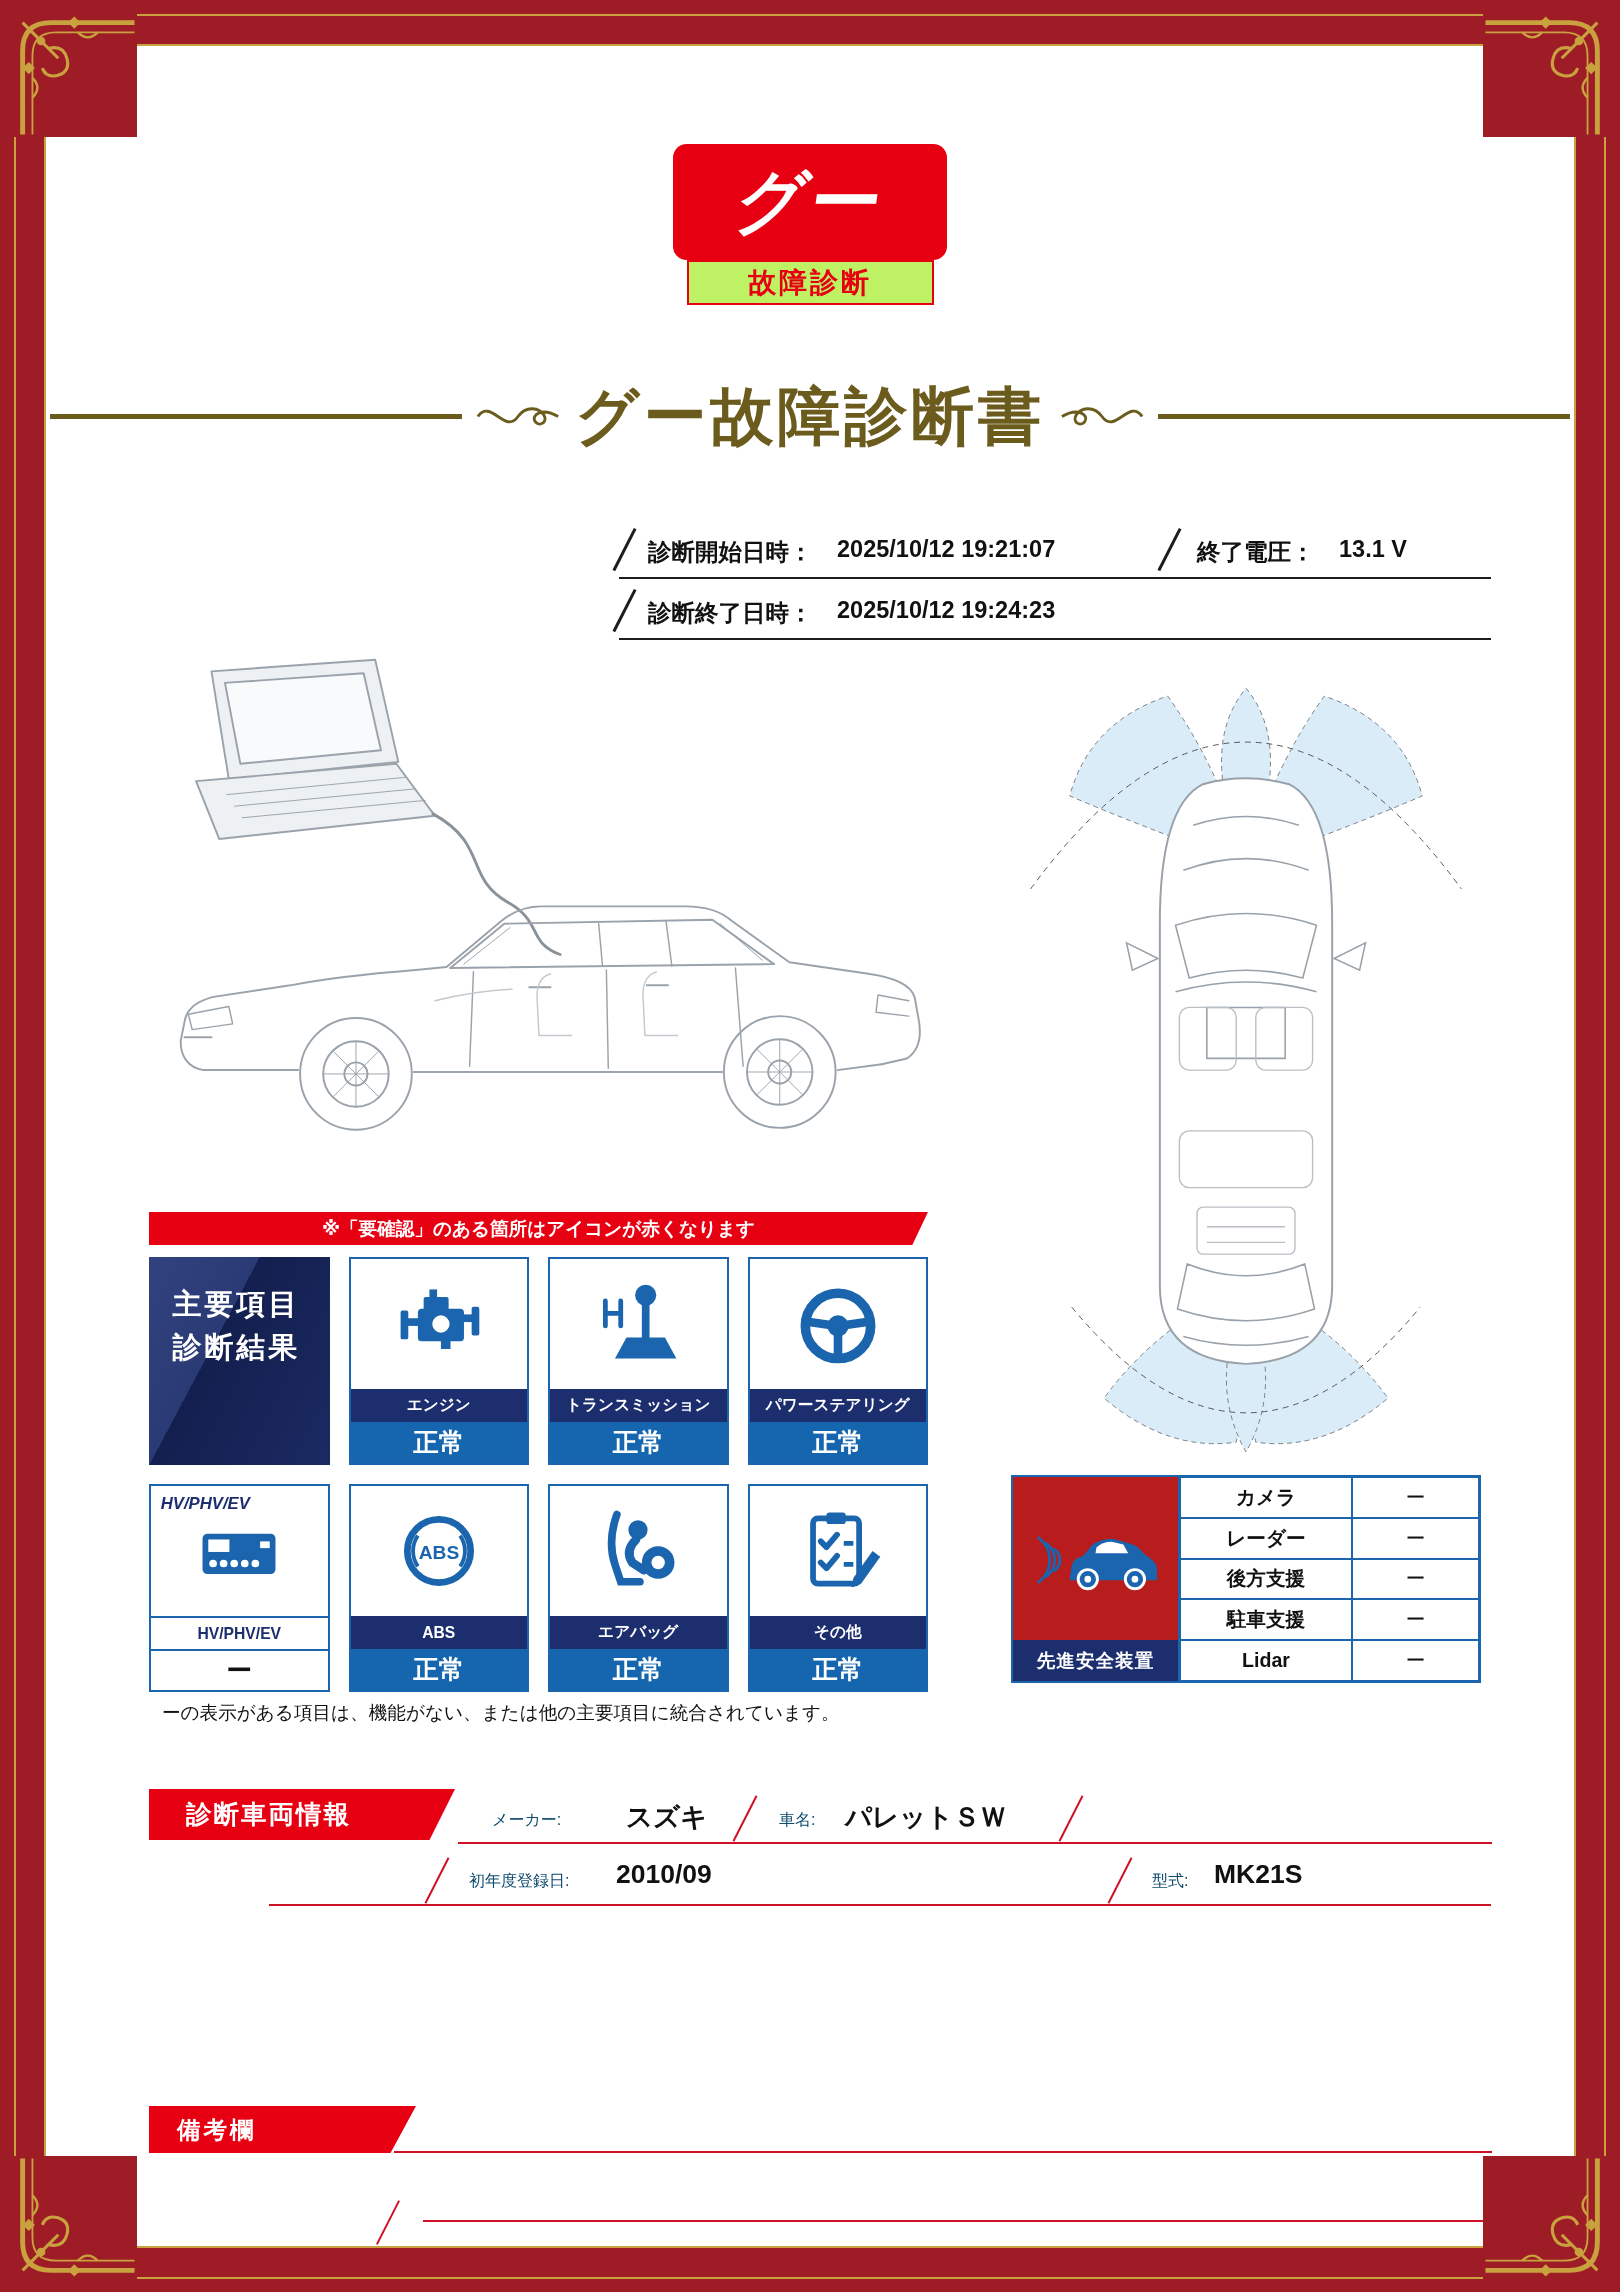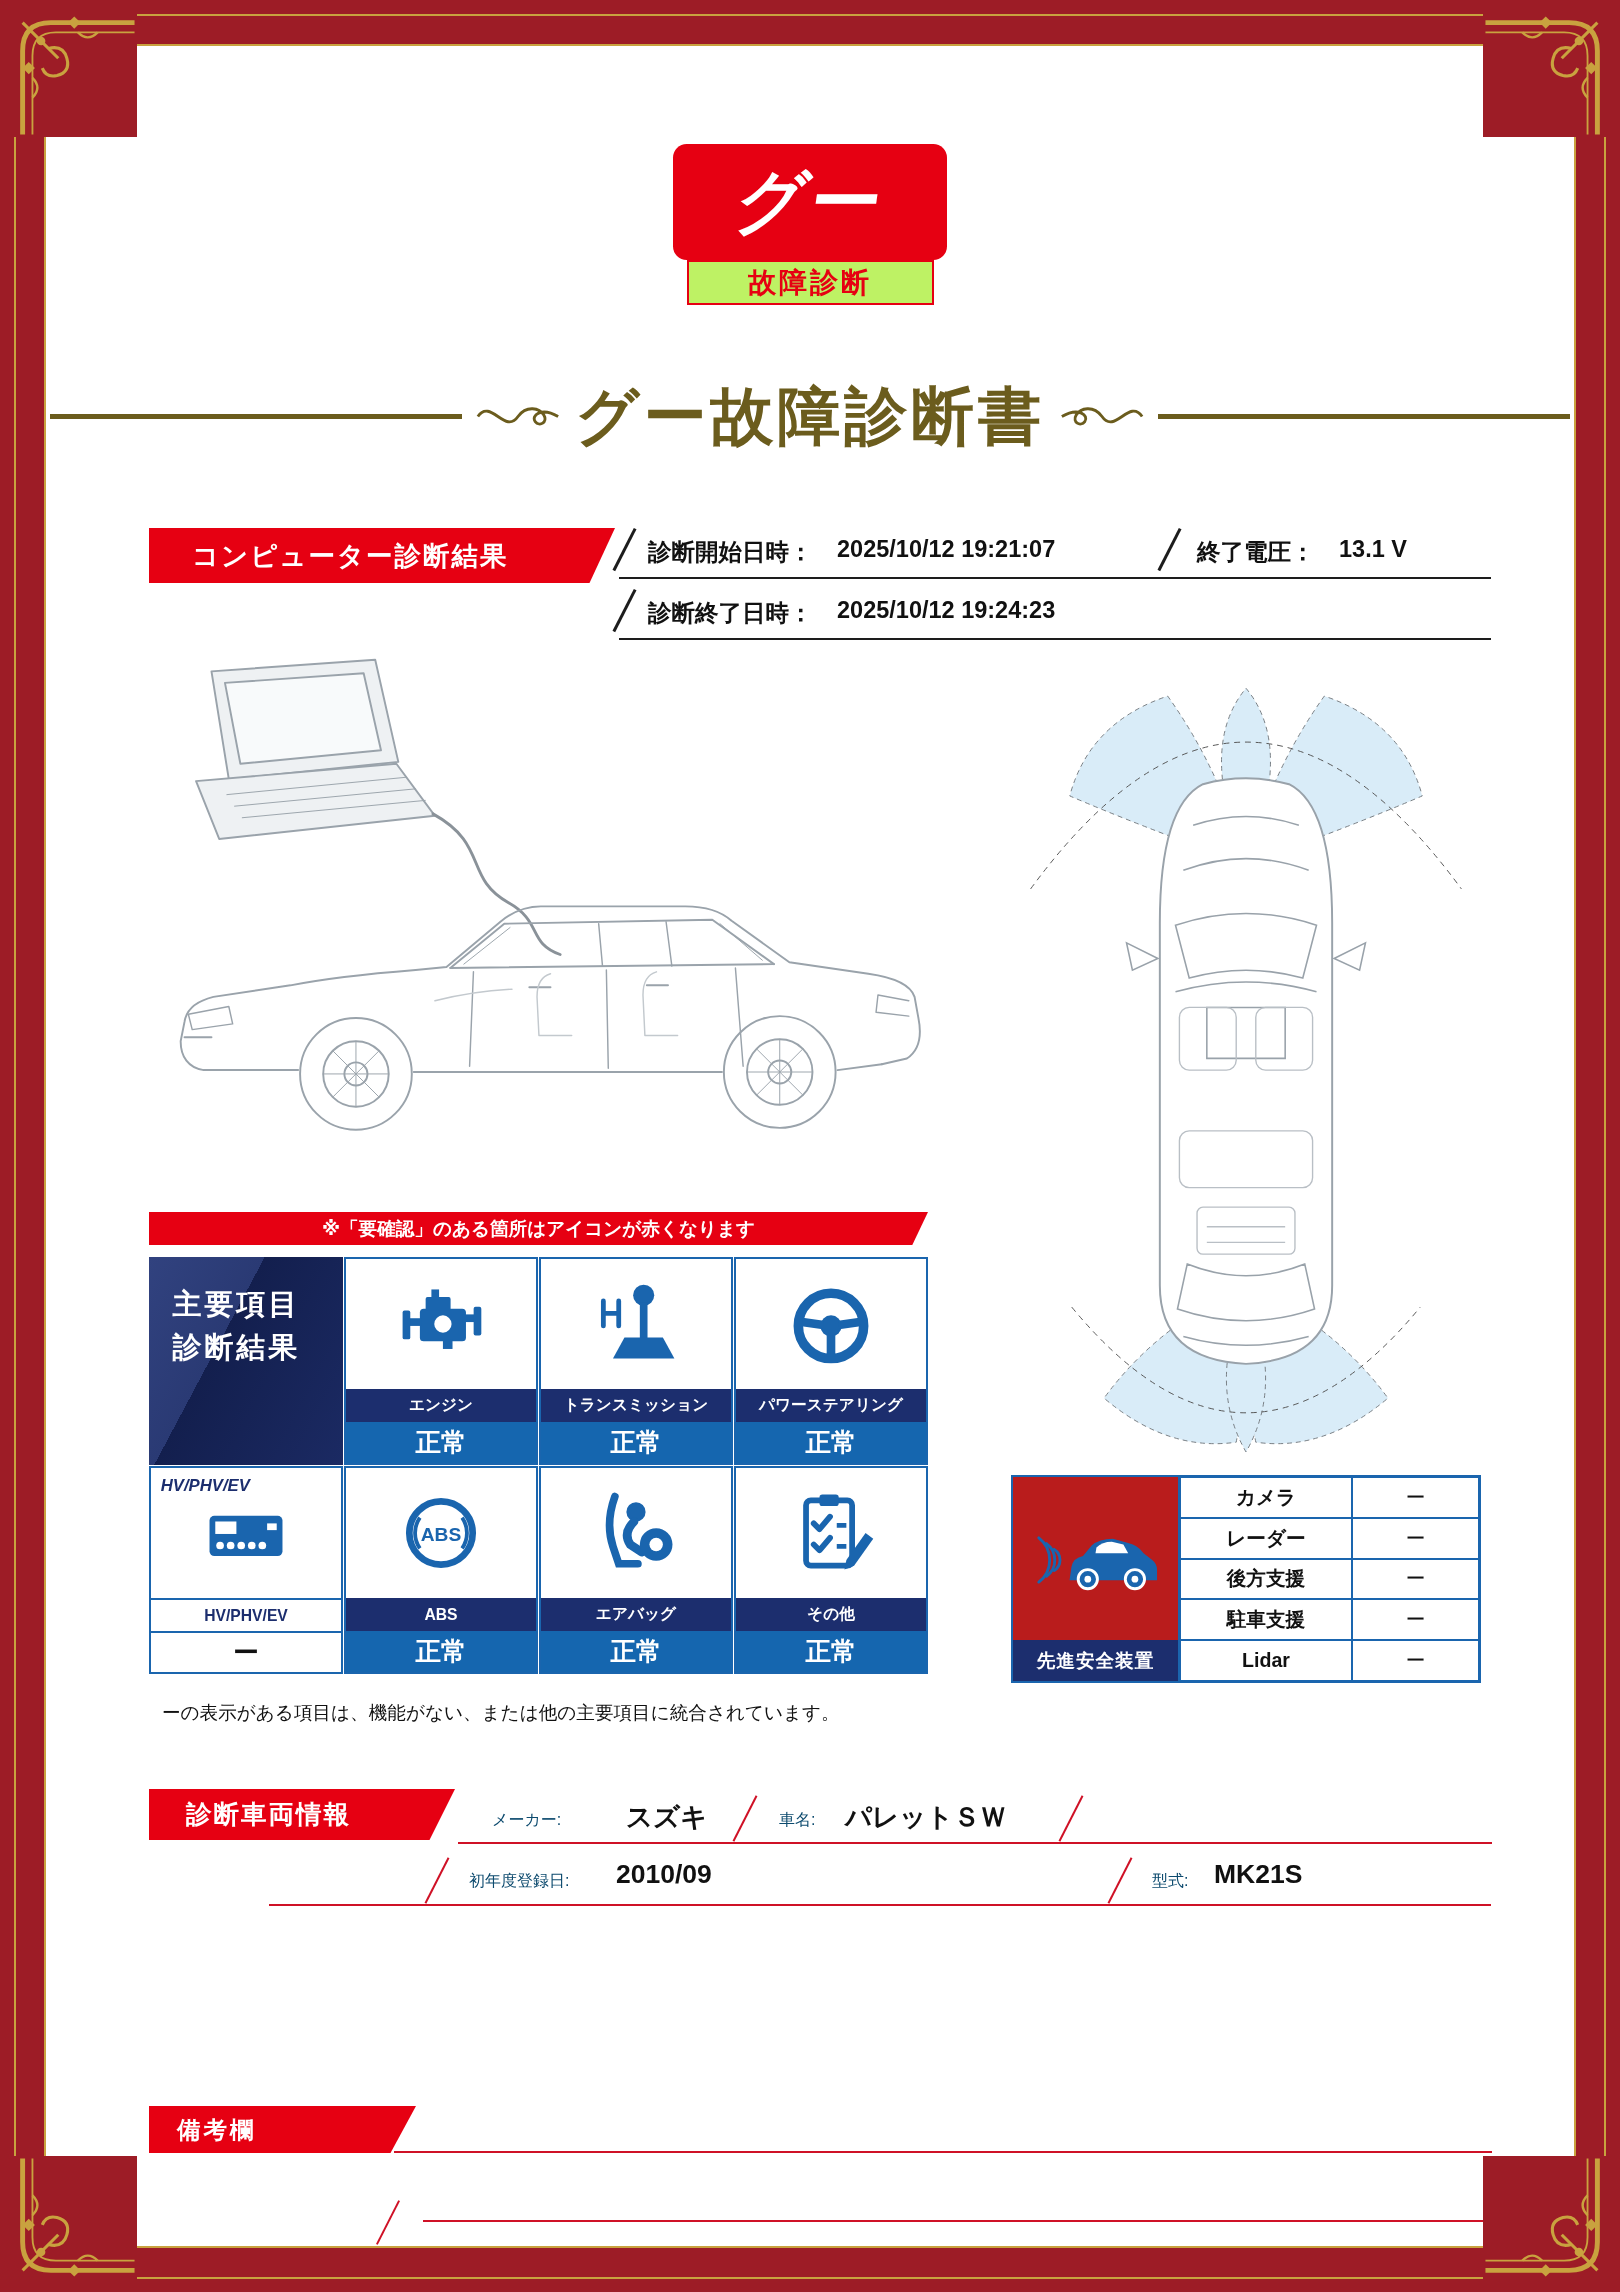--- a/index.html
+++ b/index.html
@@ -57,21 +57,21 @@
   #illu-left svg, #illu-right svg { width:100%; height:100%; display:block; }
 
   
   #note-bar { left:103px; top:1166px; width:779px; height:33px; background:#e60012;
               clip-path:polygon(0 0,100% 0,calc(100% - 15.7px) 100%,0 100%);
               color:#fff; font-size:18.6px; font-weight:bold;
               display:flex; align-items:center; justify-content:center; }
 
   
   #diag-grid { left:103px; top:1211px; width:779px; display:grid;
-               grid-template-columns:repeat(4,1fr); gap:1px; }
+               grid-template-columns:repeat(4,1fr); gap:19px; }
   .cell { height:208px; border:2px solid #1a65ae; background:#fff; display:flex; flex-direction:column; position:relative; }
   .icon-area { flex:1; display:flex; align-items:center; justify-content:center; }
   .icon-area svg { width:96px; height:96px; }
   .label-bar { height:33px; background:#1c2e6e; color:#fff; font-size:15.7px; font-weight:bold;
                display:flex; align-items:center; justify-content:center; white-space:nowrap; }
   .status-bar { height:41px; background:#1566af; color:#fff; font-size:25.5px; font-weight:bold;
                 display:flex; align-items:center; justify-content:center; }
   .cell.header-cell { border:none; padding:25.5px 0 0 23.5px;
       background:linear-gradient(118deg,#31427f 0%,#2a3a74 38%,#131f4e 38%,#1b2a63 100%); }
   .cell.header-cell span { display:block; color:#fff; font-size:29px; font-weight:bold; letter-spacing:2.9px; line-height:1.5; }
@@ -127,21 +127,20 @@
       </span>
       <span class="title-text">グー故障診断書</span>
       <span class="flourish" style="transform:scaleX(-1)">
         <svg width="86" height="29" viewBox="0 0 120 36">
             <path d="M4 18 C22 -8 42 44 60 18 C72 2 90 6 96 16 C102 26 90 33 84 25 C78 17 92 4 116 18" fill="none" stroke="#6b5c1d" stroke-width="4"></path>
           </svg>
       </span>
       <div class="title-line"></div>
     </div>
 
-    <div id="banner-computer" class="banner-red">コンピューター診断結果</div>
 
     <div id="diag-info">
       <div class="info-row">
         <i class="tick" style="left:3.9px; top:7.8px; height:47px;"></i>
         <span class="info-label" style="left:29px;">診断開始日時：</span>
         <span class="info-value" style="left:218px;">2025/10/12 19:21:07</span>
         <i class="tick" style="left:549px; top:7.8px; height:47px;"></i>
         <span class="info-label" style="left:578px;">終了電圧：</span>
         <span class="info-value" style="left:720px;">13.1 V</span>
       </div>

